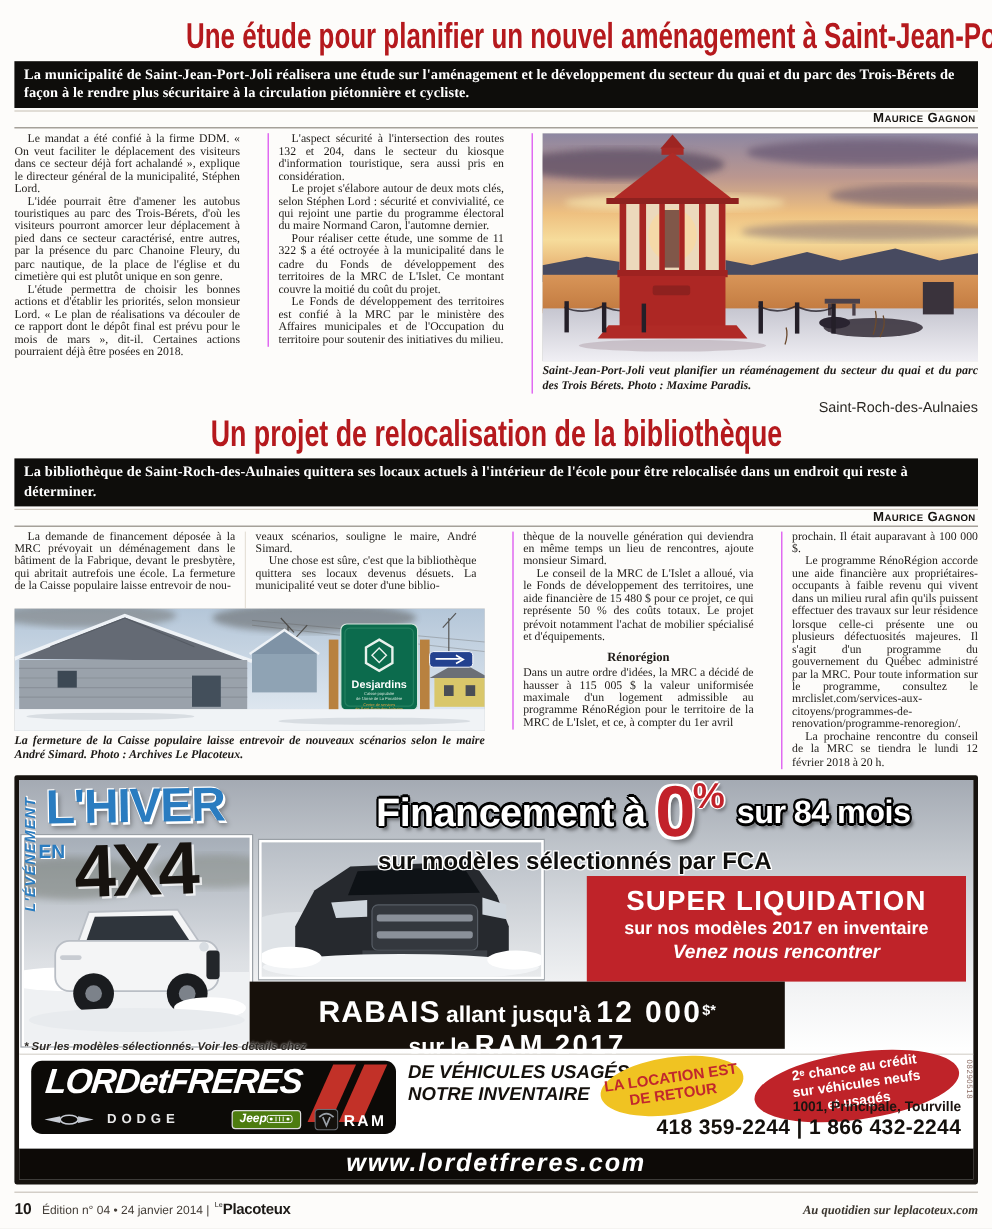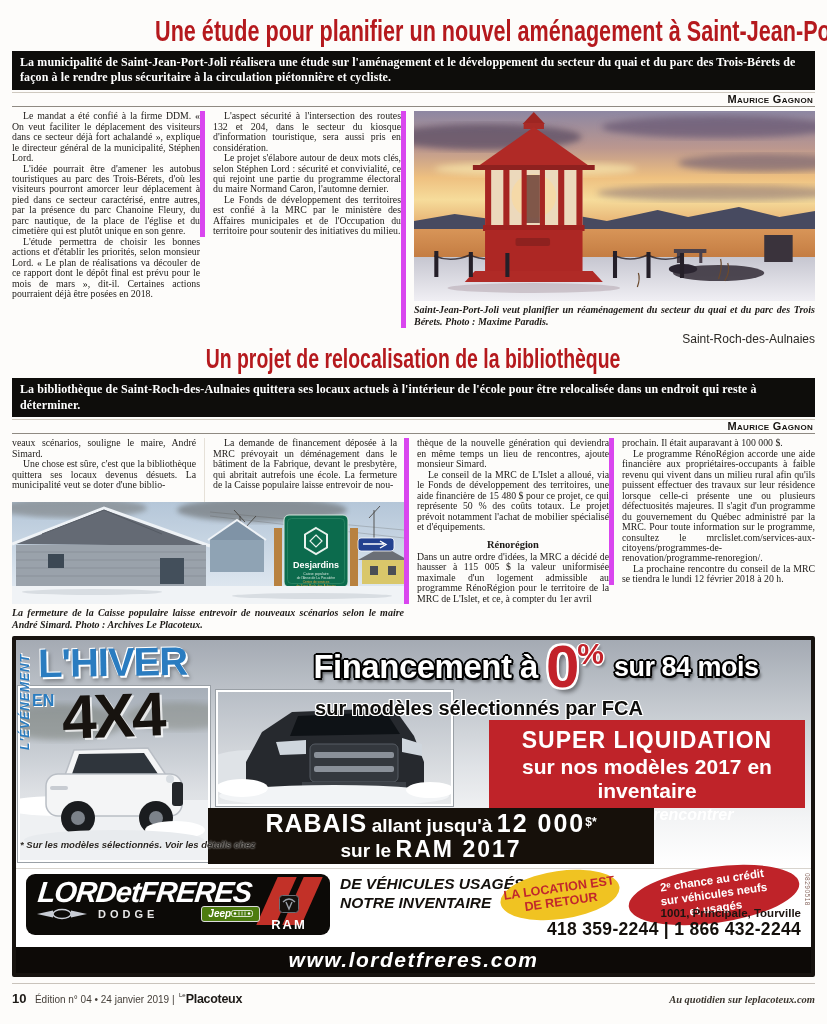--- a/index.html
+++ b/index.html
@@ -5,32 +5,32 @@
   html,body { margin:0; padding:0; background:#e8e6e2; }
   .page { position:relative; width:827px; height:1024px; margin:0 auto; background:#fdfcfa;
           overflow:hidden; font-family:"Liberation Serif", serif; color:#1d1a17; }
   .inner { padding:6px 12px 0; }
 
   
   .headline { text-align:center; margin:10px 0 4px; font-family:"Liberation Sans", sans-serif;
               font-weight:bold; color:#b5191d; line-height:1.02; }
   .headline .squeeze { display:inline-block; white-space:nowrap; transform:scaleX(.72); transform-origin:50% 50%; }
   .h1 { font-size:30px; }
-  .h2 { font-size:27px; margin-top:0; }
+  .h2 { font-size:31px; margin-top:0; }
   .kicker { text-align:right; font-family:"Liberation Sans", sans-serif; font-size:12px; color:#2a2723; margin-top:4px; }
 
   .standfirst { background:#0e0d0b; color:#fff; font-weight:bold; font-size:12px; line-height:1.32;
                 padding:4px 8px; letter-spacing:.1px; }
   .byline-row { border-bottom:1px solid #8f8a82; border-top:1px solid #cfc9bf; margin-top:2px; text-align:right;
                 font-family:"Liberation Sans", sans-serif; font-variant:small-caps; font-weight:bold;
                 font-size:11px; letter-spacing:.3px; padding:0 2px 1px; color:#14110e; }
 
   
   .cols { display:flex; margin-top:4px; align-items:flex-start; }
-  .cols > * + * { border-left:5px solid #d946ef; margin-left:0; padding-left:8px; }
+  .cols > * + * { border-left:1px solid #d946ef; margin-left:23px; padding-left:8px; }
   .body-col { font-size:9.8px; line-height:10.45px; text-align:justify; }
   .body-col p { margin:0; text-indent:11px; }
   .cont p:first-child { text-indent:0; }
   .c-fix { flex:0 0 188px; max-height:242px; overflow:hidden; }
   .flex1 { flex:1; }
   .subhead { font-size:10.5px; text-align:center; margin:7px 0 2px; font-weight:bold; }
 
   figure { margin:0; }
   figcaption { font-weight:bold; font-style:italic; font-size:10px; line-height:12px; margin-top:3px; text-align:justify; }
 
@@ -70,47 +70,47 @@
        text-shadow:1.5px 0 #fff,-1.5px 0 #fff,0 1.5px #fff,0 -1.5px #fff,2px 3px 3px rgba(0,0,0,.4); }
   .fca { position:absolute; left:253px; top:57px; width:420px; text-align:center; z-index:3;
          font:900 20px "Liberation Sans", sans-serif; color:#0f0e0c;
          text-shadow:1px 0 #fff,-1px 0 #fff,0 1px #fff,0 -1px #fff,1px 1px #fff,-1px -1px #fff,1px -1px #fff,-1px 1px #fff; }
   .ad-photo { position:absolute; border:2px solid #fff; box-shadow:0 0 0 1px #9aa0a6; z-index:1; overflow:hidden; }
   .jeep-photo { left:2px; top:46px; width:188px; height:172px; }
   .ram-photo { left:200px; top:50px; width:233px; height:112px; }
   .liq { position:absolute; right:6px; top:80px; width:316px; height:88px; background:#bf2329; color:#fff;
          text-align:center; font-family:"Liberation Sans", sans-serif; z-index:2; padding-top:7px; box-sizing:border-box; }
   .liq1 { font-weight:900; font-size:23px; letter-spacing:1px; }
-  .liq2 { font-weight:bold; font-size:21px; margin-top:1px; }
+  .liq2 { font-weight:bold; font-size:15px; margin-top:1px; }
   .liq3 { font-weight:900; font-style:italic; font-size:16px; margin-top:3px; }
   .rabais { position:absolute; left:192px; top:168px; width:446px; height:56px; background:#16100a; color:#fff;
-            text-align:center; font-family:"Liberation Sans", sans-serif; z-index:5; padding-top:1px; box-sizing:border-box; }
+            text-align:center; font-family:"Liberation Sans", sans-serif; z-index:5; padding-top:12px; box-sizing:border-box; }
   .rb1 { font-weight:900; font-size:25px; letter-spacing:1px; }
   .rb2 { font-weight:bold; font-size:19px; }
   .rb3 { font-weight:900; font-size:25px; letter-spacing:2px; }
   .rb4 { font-weight:900; font-size:12px; vertical-align:super; }
   .rb5 { font-weight:900; font-size:23px; letter-spacing:2px; }
   .rbl2 { margin-top:-2px; }
-  .disclaimer { position:absolute; left:4px; bottom:18px; font:italic bold 9.5px "Liberation Sans", sans-serif;
+  .disclaimer { position:absolute; left:4px; bottom:0; font:italic bold 9.5px "Liberation Sans", sans-serif;
                 color:#2a2723; z-index:6; text-shadow:0 0 2px #fff; }
 
   .ad-mid { position:relative; height:78px; background:#fff; border-top:1px solid #d8d4ce; }
   .dealer-logo { position:absolute; left:10px; top:5px; width:304px; height:61px; background:#0c0a07;
                  border-radius:9px; overflow:hidden; }
   .dealer-name { position:relative; z-index:2; color:#fff; font:italic 900 29px "Liberation Sans", sans-serif;
                  padding:2px 0 0 12px; letter-spacing:-1px; transform:skewX(-6deg); }
   .slash { position:absolute; top:3px; width:19px; height:48px; background:#c23128; transform:skewX(-24deg); z-index:1; }
   .s1 { right:44px; } .s2 { right:18px; }
   .brands { position:absolute; left:11px; right:8px; bottom:3px; display:flex; align-items:center; gap:11px; z-index:3; }
   .dodge { color:#e8e8e8; font:bold 11px "Liberation Sans", sans-serif; letter-spacing:4px; }
   .jeep-badge { background:#4d7c0f; border:1px solid #dcdcdc; border-radius:3px; color:#fff;
                 font:italic bold 10px "Liberation Sans", sans-serif; padding:1px 6px 2px;
                 display:flex; flex-direction:row; align-items:center; line-height:1.1;margin-left:32px; }
   .ram-group { display:flex; align-items:center; gap:4px; color:#fff;
-               font:900 13px "Liberation Sans", sans-serif; letter-spacing:2px;flex-direction:column; }
+               font:900 13px "Liberation Sans", sans-serif; letter-spacing:2px; }
   .venez { position:absolute; left:324px; top:6px; font:italic 900 15.5px "Liberation Sans", sans-serif;
            color:#14100c; line-height:1.2; }
   .oval { position:absolute; border-radius:50%; text-align:center;
           font-family:"Liberation Sans", sans-serif; transform:rotate(-8deg); }
   .yellow-oval { left:484px; top:2px; width:120px; height:48px; background:#f0c322;
                  color:#c1272d; font-weight:900; font-size:12.5px; line-height:1.15; padding-top:10px; box-sizing:border-box; }
   .red-oval { left:612px; top:-2px; width:172px; height:56px; background:#bf2329; color:#fff;
               font-weight:900; font-size:11.5px; line-height:1.2; padding-top:7px; box-sizing:border-box; }
   .contact { position:absolute; right:10px; top:38px; text-align:right; font-family:"Liberation Sans", sans-serif; }
   .address { font-weight:900; font-size:11.5px; color:#1c1410; }
@@ -142,20 +142,21 @@
 
       <div class="cols">
         <div class="body-col c-fix">
             <p>Le mandat a été confié à la firme DDM. « On veut faciliter le déplacement des visiteurs dans ce secteur déjà fort achalandé », explique le directeur général de la municipalité, Stéphen Lord.</p>
             <p>L'idée pourrait être d'amener les autobus touristiques au parc des Trois-Bérets, d'où les visiteurs pourront amorcer leur déplacement à pied dans ce secteur caractérisé, entre autres, par la présence du parc Chanoine Fleury, du parc nautique, de la place de l'église et du cimetière qui est plutôt unique en son genre.</p>
             <p>L'étude permettra de choisir les bonnes actions et d'établir les priorités, selon monsieur Lord. « Le plan de réalisations va découler de ce rapport dont le dépôt final est prévu pour le mois de mars », dit-il. Certaines actions pourraient déjà être posées en 2018.</p>
           </div>
         <div class="body-col c-fix">
             <p>L'aspect sécurité à l'intersection des routes 132 et 204, dans le secteur du kiosque d'information touristique, sera aussi pris en considération.</p>
             <p>Le projet s'élabore autour de deux mots clés, selon Stéphen Lord : sécurité et convivialité, ce qui rejoint une partie du programme électoral du maire Normand Caron, l'automne dernier.</p>
+            <p>Pour réaliser cette étude, une somme de 11 322 $ a été octroyée à la municipalité dans le cadre du Fonds de développement des territoires de la MRC de L'Islet. Ce montant couvre la moitié du coût du projet.</p>
             <p>Le Fonds de développement des territoires est confié à la MRC par le ministère des Affaires municipales et de l'Occupation du territoire pour soutenir des initiatives du milieu.</p>
           </div>
         <figure class="flex1">
           <div class="photo" style="height:190px">
             <svg viewBox="0 0 395 190" preserveAspectRatio="none">
               <defs>
                 <linearGradient id="sky1" x1="0" y1="0" x2="0" y2="1">
                   <stop offset="0" stop-color="#8d87a2"></stop>
                     <stop offset=".25" stop-color="#bb978f"></stop>
                   <stop offset=".45" stop-color="#eec080"></stop>
@@ -226,26 +227,26 @@
 
     <section>
       <div class="kicker">Saint-Roch-des-Aulnaies</div>
       <h2 class="headline h2"><span class="squeeze">Un projet de relocalisation de la bibliothèque</span></h2>
       <div class="standfirst">La bibliothèque de Saint-Roch-des-Aulnaies quittera ses locaux actuels à l'intérieur de l'école pour être relocalisée dans un endroit qui reste à déterminer.</div>
       <div class="byline-row">Maurice Gagnon</div>
 
       <div class="cols">
         <div class="left-block">
           <div class="two-cols">
+            <div class="body-col tc">
+                <p>La demande de financement déposée à la MRC prévoyait un déménagement dans le bâtiment de la Fabrique, devant le presbytère, qui abritait autrefois une école. La fermeture de la Caisse populaire laisse entrevoir de nou-</p>
+              </div>
             <div class="body-col tc cont">
                 <p>veaux scénarios, souligne le maire, André Simard.</p>
                 <p>Une chose est sûre, c'est que la bibliothèque quittera ses locaux devenus désuets. La municipalité veut se doter d'une biblio-</p>
-              </div>
-            <div class="body-col tc">
-                <p>La demande de financement déposée à la MRC prévoyait un déménagement dans le bâtiment de la Fabrique, devant le presbytère, qui abritait autrefois une école. La fermeture de la Caisse populaire laisse entrevoir de nou-</p>
               </div>
           </div>
           <figure>
             <div class="photo" style="height:102px">
               <svg viewBox="0 0 392 102" preserveAspectRatio="none">
                 <defs>
                   <linearGradient id="sky2" x1="0" y1="0" x2="0" y2="1">
                     <stop offset="0" stop-color="#b4c6d8"></stop>
                       <stop offset="1" stop-color="#e6edf4"></stop>
                   </linearGradient>
@@ -469,18 +470,18 @@
 
       <div class="ad-code">08290518</div>
     </div>
 
     <div class="ad-bottom">www.lordetfreres.com</div>
   </section>
 
   <footer class="footer">
     <div class="f-left">
       <span class="f-page">10</span>
-      <span class="f-ed">Édition n° 04 • 24 janvier 2019 |</span>
+      <span class="f-ed">Édition n° 04 • 24 janvier 2014 |</span>
       <span class="f-logo"><sup>Le</sup><b>Placoteux</b></span>
     </div>
     <div class="f-right">Au quotidien sur leplacoteux.com</div>
   </footer>
 </div>
 
 </body></html>

